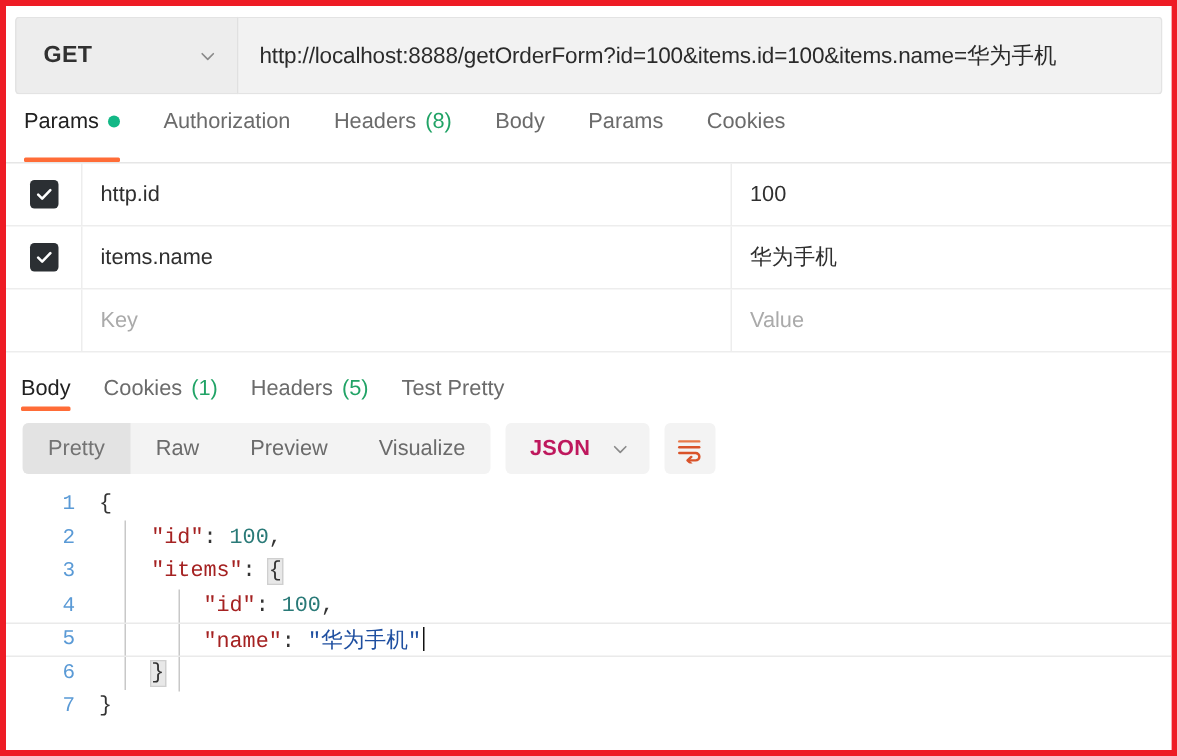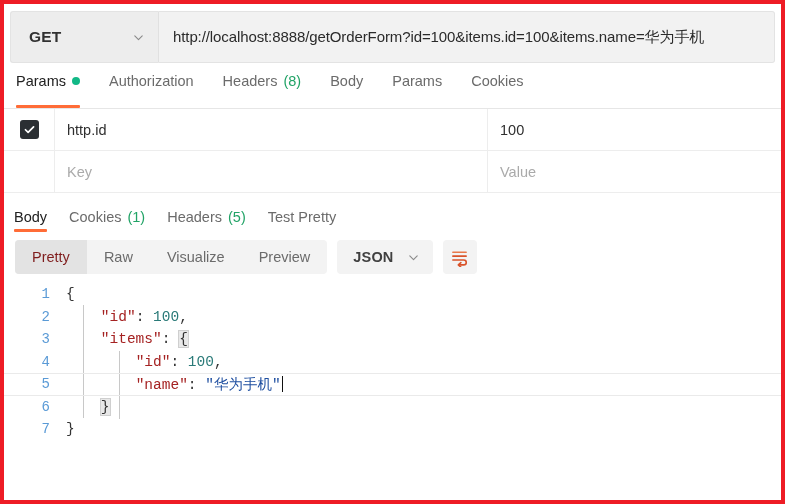--- a/index.html
+++ b/index.html
@@ -211,35 +211,35 @@
     display: flex;
     align-items: center;
     padding: 0 17px;
     font-size: 14.5px;
     color: #6b6b6b;
     cursor: pointer;
     white-space: nowrap;
   }
   .seg.active {
     background: #e3e3e3;
-    color: #7f1d1d;
+    color: #737373;
   }
   .lang-select {
     display: flex;
     align-items: center;
     gap: 13px;
     background: #f3f3f3;
     border-radius: 4px;
     height: 34px;
     padding: 0 13px 0 16px;
     cursor: pointer;
   }
   .lang-label {
     font-size: 14.5px;
-    color: #404040;
+    color: #be185d;
     font-weight: bold;
     letter-spacing: 0.2px;
   }
   .icon-btn {
     width: 34px;
     height: 34px;
     background: #f3f3f3;
     border-radius: 4px;
     display: flex;
     align-items: center;
@@ -374,20 +374,35 @@
           </span>
         </div>
         <div class="cell-key">
           <span>http.id</span>
         </div>
         <div class="cell-value">
           <span>100</span>
         </div>
       </div>
 
+      <div class="param-row">
+        <div class="cell-check">
+          <span class="checkbox">
+            <svg viewBox="0 0 16 16" width="13" height="13" aria-hidden="true">
+              <path d="M3 8.3 L6.3 11.6 L13 4.7" fill="none" stroke="#ffffff" stroke-width="2.1" stroke-linecap="round" stroke-linejoin="round"></path>
+            </svg>
+          </span>
+        </div>
+        <div class="cell-key">
+          <span>items.name</span>
+        </div>
+        <div class="cell-value">
+          <span>华为手机</span>
+        </div>
+      </div>
 
       <div class="param-row">
         <div class="cell-check"></div>
         <div class="cell-key">
           <span class="placeholder">Key</span>
         </div>
         <div class="cell-value">
           <span class="placeholder">Value</span>
         </div>
       </div>
@@ -412,24 +427,24 @@
 
     <div class="view-toolbar">
       <div class="seg-group">
         <div class="seg active">
           <span>Pretty</span>
         </div>
         <div class="seg">
           <span>Raw</span>
         </div>
         <div class="seg">
+          <span>Preview</span>
+        </div>
+        <div class="seg">
           <span>Visualize</span>
-        </div>
-        <div class="seg">
-          <span>Preview</span>
         </div>
       </div>
 
       <div class="lang-select">
         <span class="lang-label">JSON</span>
         <span class="chevron">
           <svg viewBox="0 0 14 14" width="13" height="13" aria-hidden="true">
             <path d="M3 5.2 L7 9.2 L11 5.2" fill="none" stroke="#8a8a8a" stroke-width="1.2" stroke-linecap="round" stroke-linejoin="round"></path>
           </svg>
         </span>

